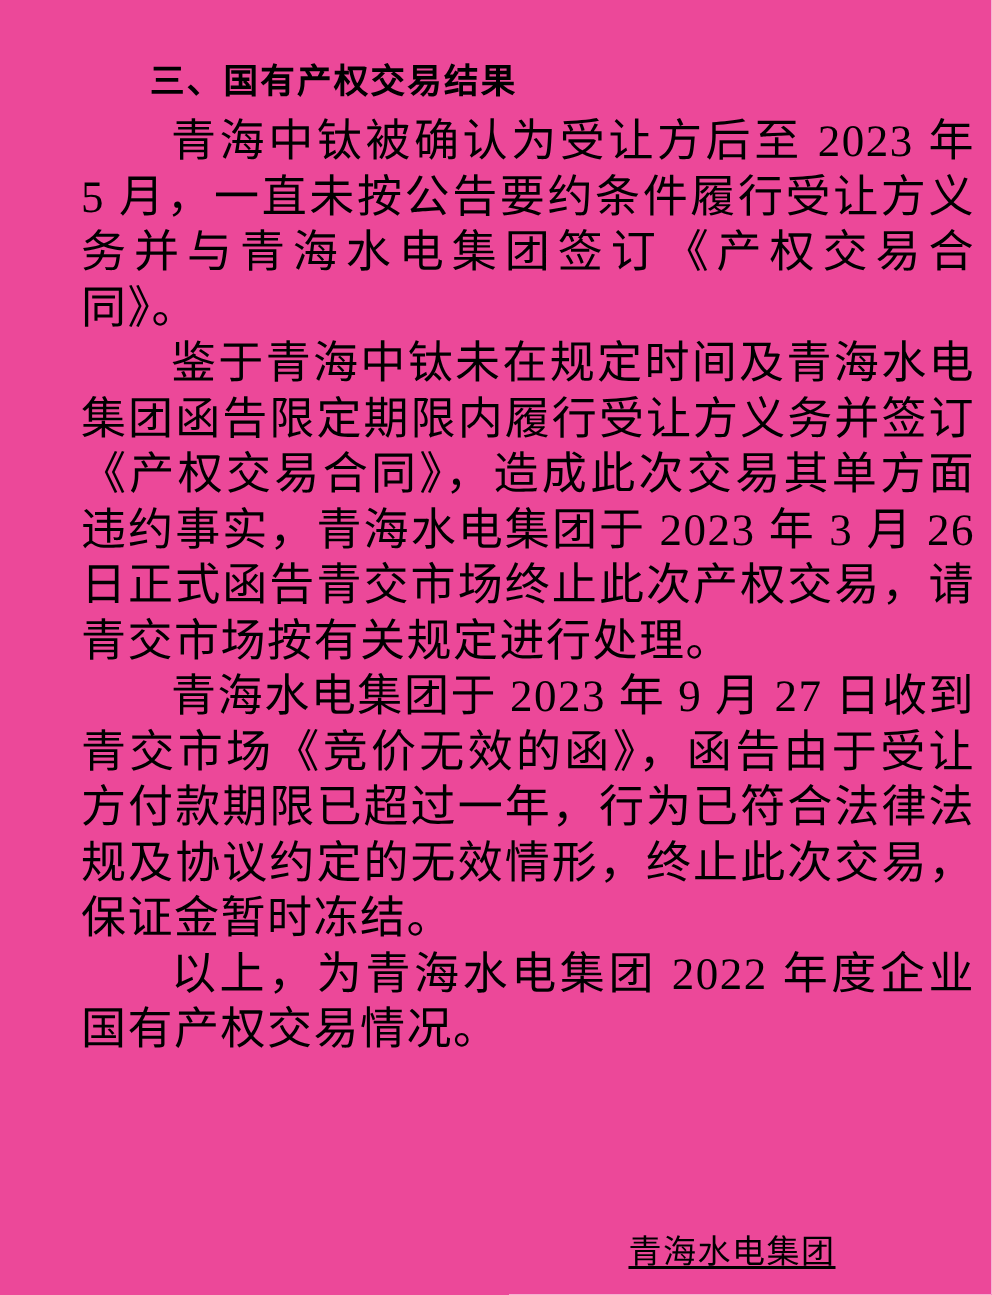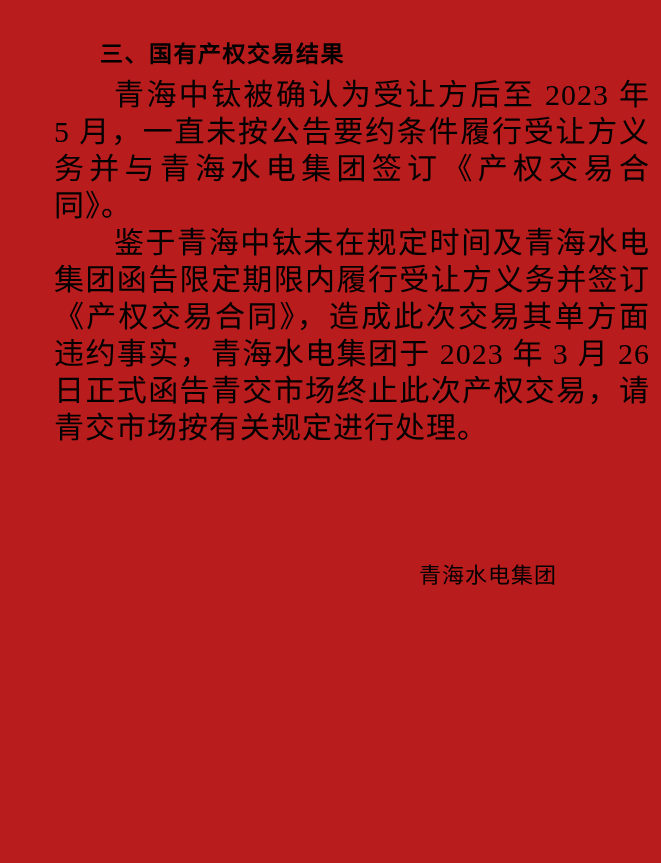--- a/index.html
+++ b/index.html
@@ -5,21 +5,21 @@
   html, body {
     margin: 0;
     padding: 0;
     background: #ffffff;
   }
   .page {
     position: relative;
     width: 661px;
     height: 863px;
     box-sizing: border-box;
-    background: #b91c1c;
+    background: #ec4899;
     color: #000000;
     padding: 36px 11px 0 54px;
     overflow: hidden;
     font-family: "Liberation Serif", "DejaVu Serif", serif;
   }
   .doc-heading {
     margin: 0 0 3px 0;
     font-family: "Liberation Sans", "DejaVu Sans", sans-serif;
     font-weight: bold;
     font-size: 23px;
@@ -42,37 +42,40 @@
   }
   .signature-block {
     width: fit-content;
     margin-left: auto;
     margin-right: 93px;
     text-align: center;
     font-size: 22px;
     line-height: 37px;
     letter-spacing: 1px;
     color: #000000;
+    text-decoration: underline;
   }
   .signature-block div {
     white-space: nowrap;
   }
 </style>
 </head>
 <body>
 
 <div class="page">
 
   <h3 class="doc-heading">三、国有产权交易结果</h3>
 
   <p class="doc-paragraph">青海中钛被确认为受让方后至 2023 年 5 月，一直未按公告要约条件履行受让方义务并与青海水电集团签订《产权交易合同》。</p>
 
   <p class="doc-paragraph">鉴于青海中钛未在规定时间及青海水电集团函告限定期限内履行受让方义务并签订《产权交易合同》，造成此次交易其单方面违约事实，青海水电集团于 2023 年 3 月 26 日正式函告青交市场终止此次产权交易，请青交市场按有关规定进行处理。</p>
 
+  <p class="doc-paragraph">青海水电集团于 2023 年 9 月 27 日收到青交市场《竞价无效的函》，函告由于受让方付款期限已超过一年，行为已符合法律法规及协议约定的无效情形，终止此次交易，保证金暂时冻结。</p>
 
+  <p class="doc-paragraph">以上，为青海水电集团 2022 年度企业国有产权交易情况。</p>
 
   <div class="spacer"></div>
 
   <div class="signature-block">
     <div>青海水电集团</div>
   </div>
 
 </div>
 
 </body></html>

